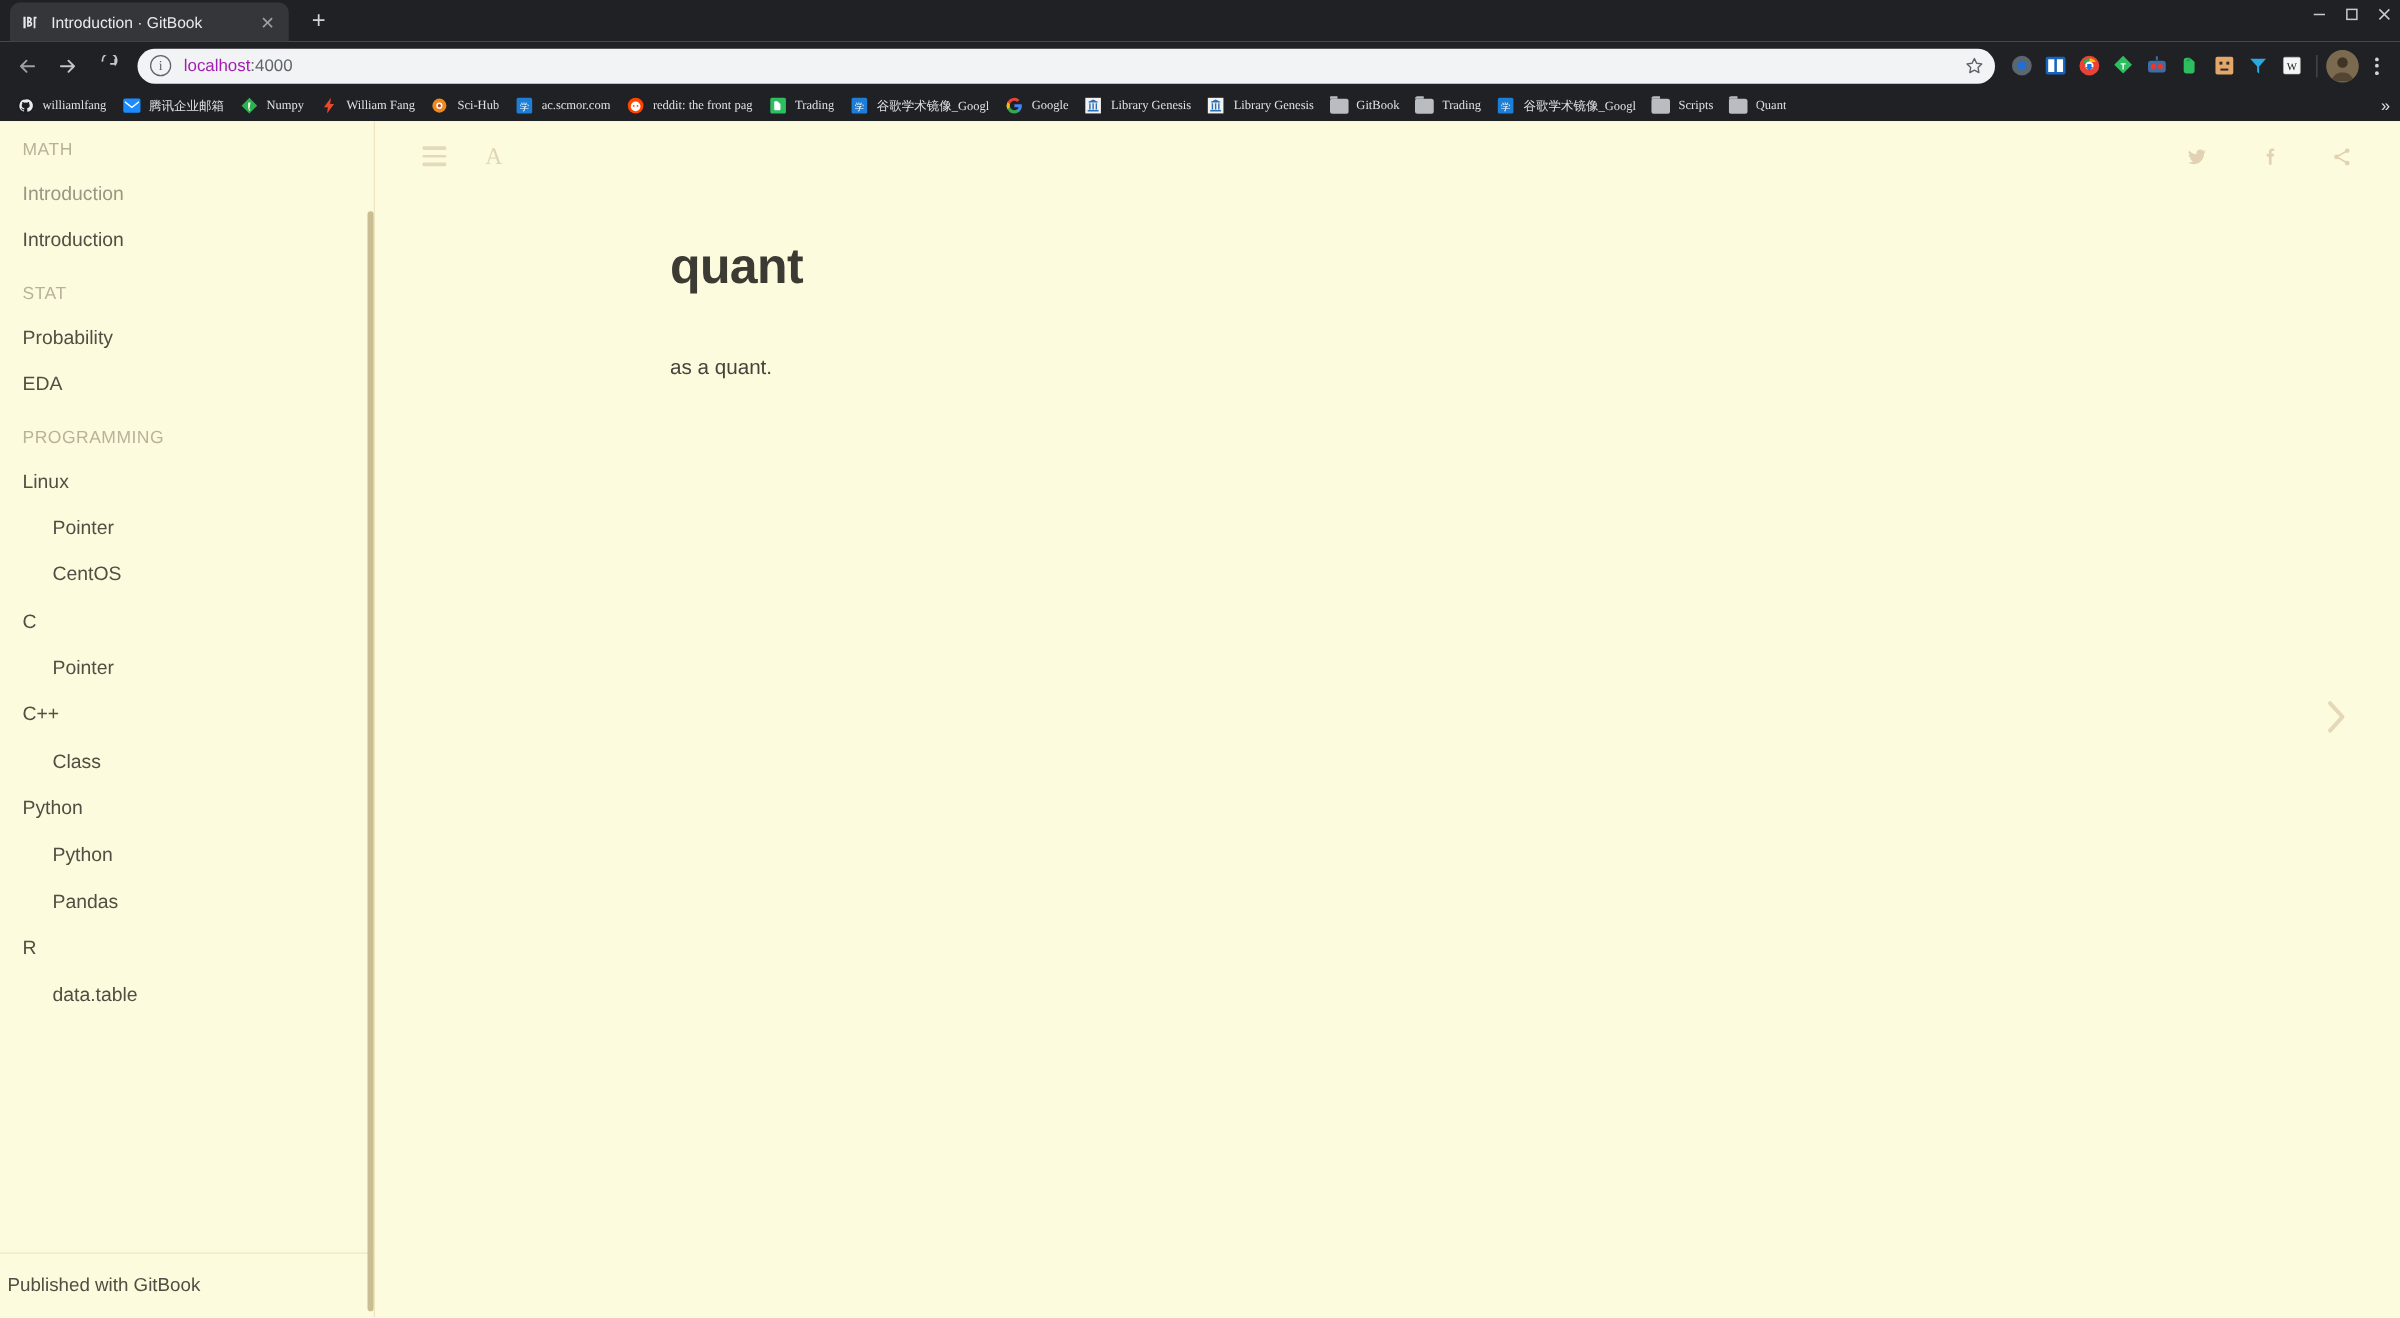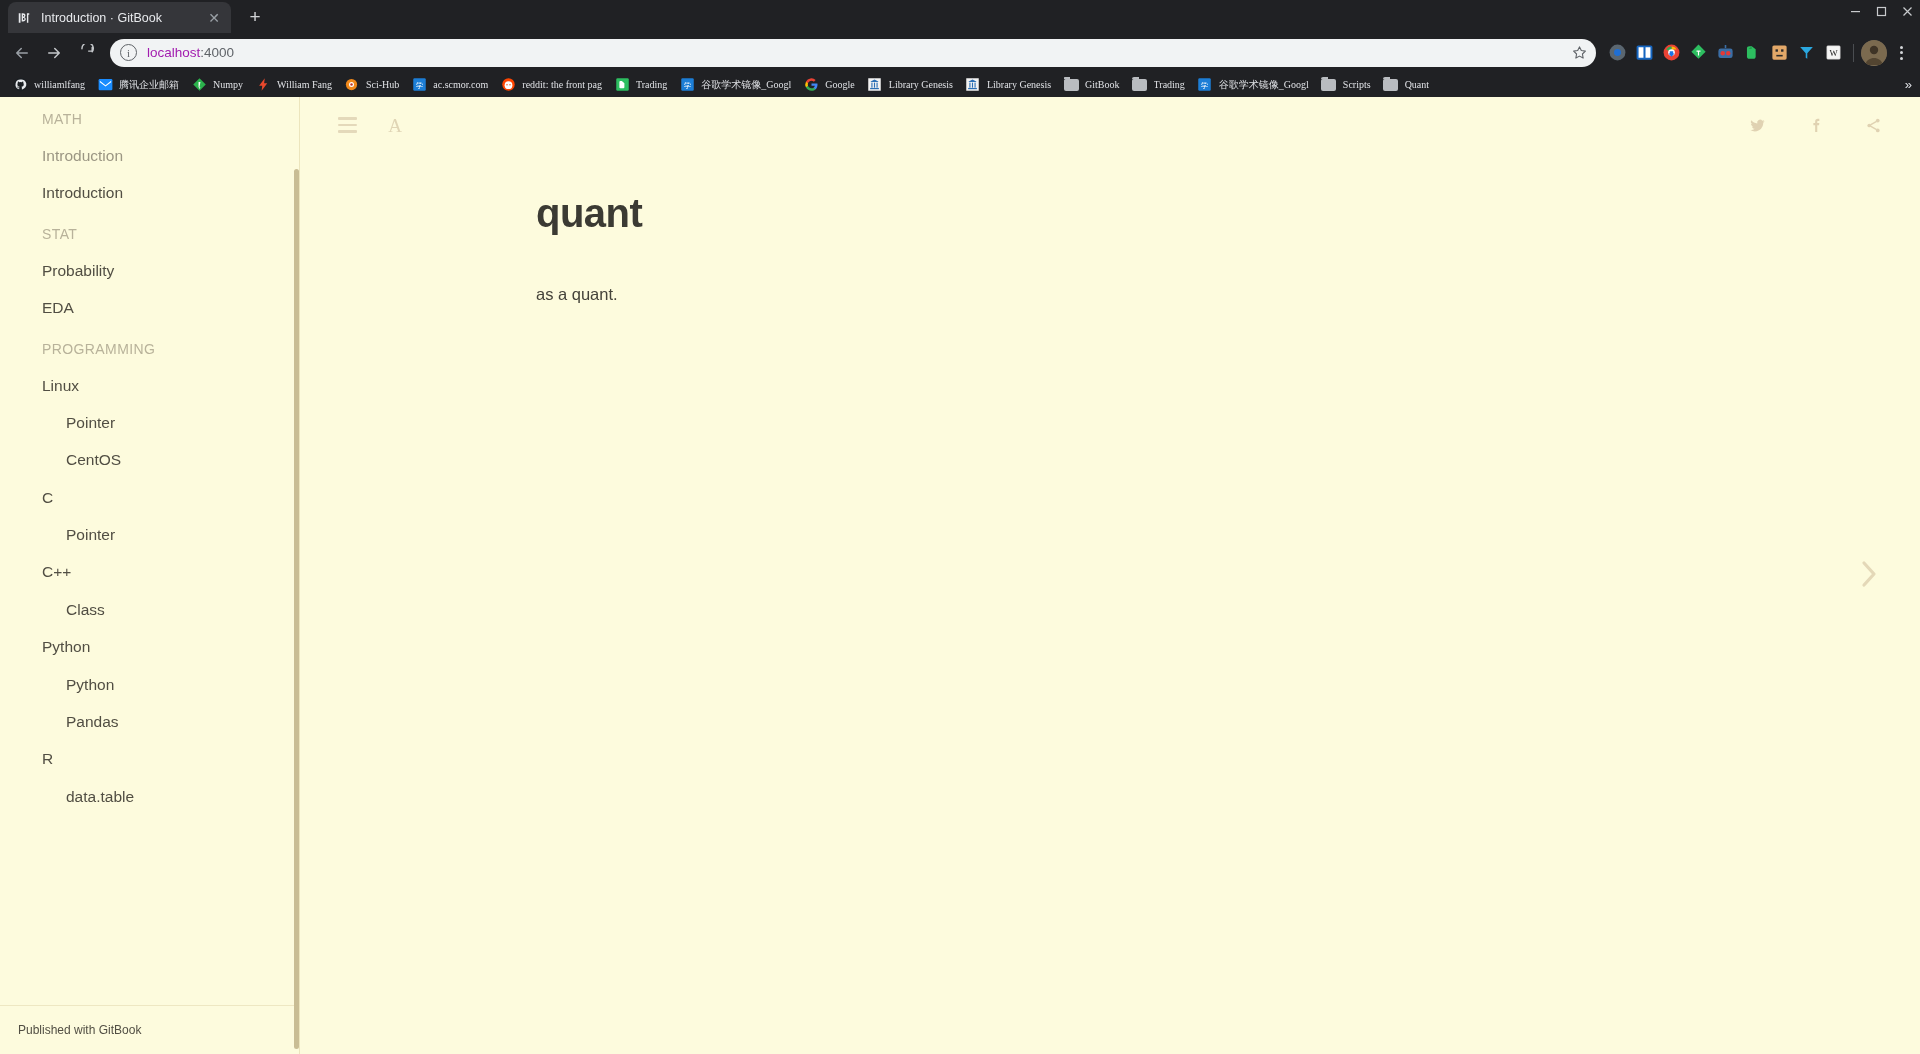--- a/index.html
+++ b/index.html
@@ -218,42 +218,41 @@
     position: relative;
     display: flex;
     flex-direction: column;
     overflow: hidden;
   }
   .sidebar-scroll {
     flex: 1;
     overflow: hidden;
     padding-top: 0px;
     position: relative;
-    padding-left: 24px;
   }
   .sb-section {
     font-size: 14px;
     color: #b8b29a;
     letter-spacing: 0.4px;
     padding: 10px 18px 10px 18px;
     margin-top: 4px;
   }
   .sb-item {
     font-size: 15.5px;
     color: #514e43;
     padding: 9px 18px 9px 18px;
     cursor: pointer;
     line-height: 1.25;
   }
   .sb-item.muted { color: #9b9683; }
   .sb-item.indent { padding-left: 42px; }
   .sb-footer {
     border-top: 1px solid #eee7c2;
-    padding: 17px 18px;
-    font-size: 12px;
+    padding: 17px 6px;
+    font-size: 15px;
     color: #514e43;
     cursor: pointer;
     flex: 0 0 auto;
   }
   .sb-scrollbar {
     position: absolute;
     right: 0; top: 0;
     width: 7px;
     height: 100%;
     background: transparent;

